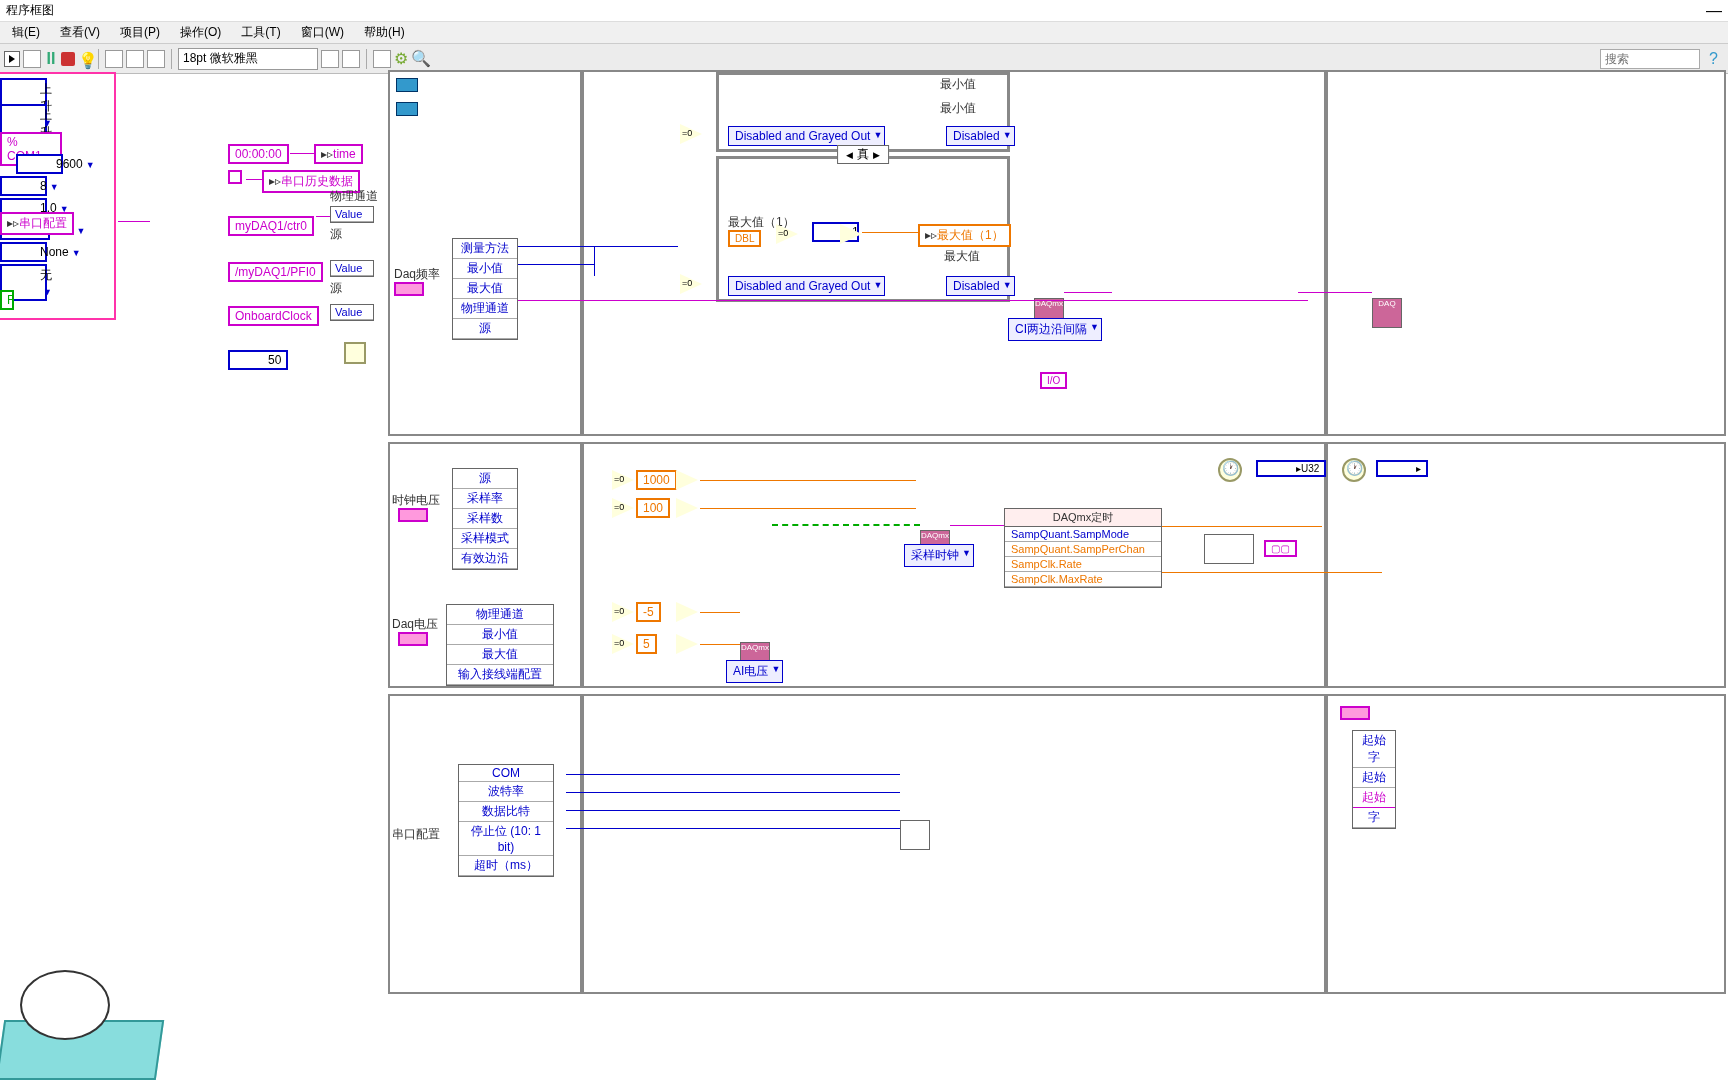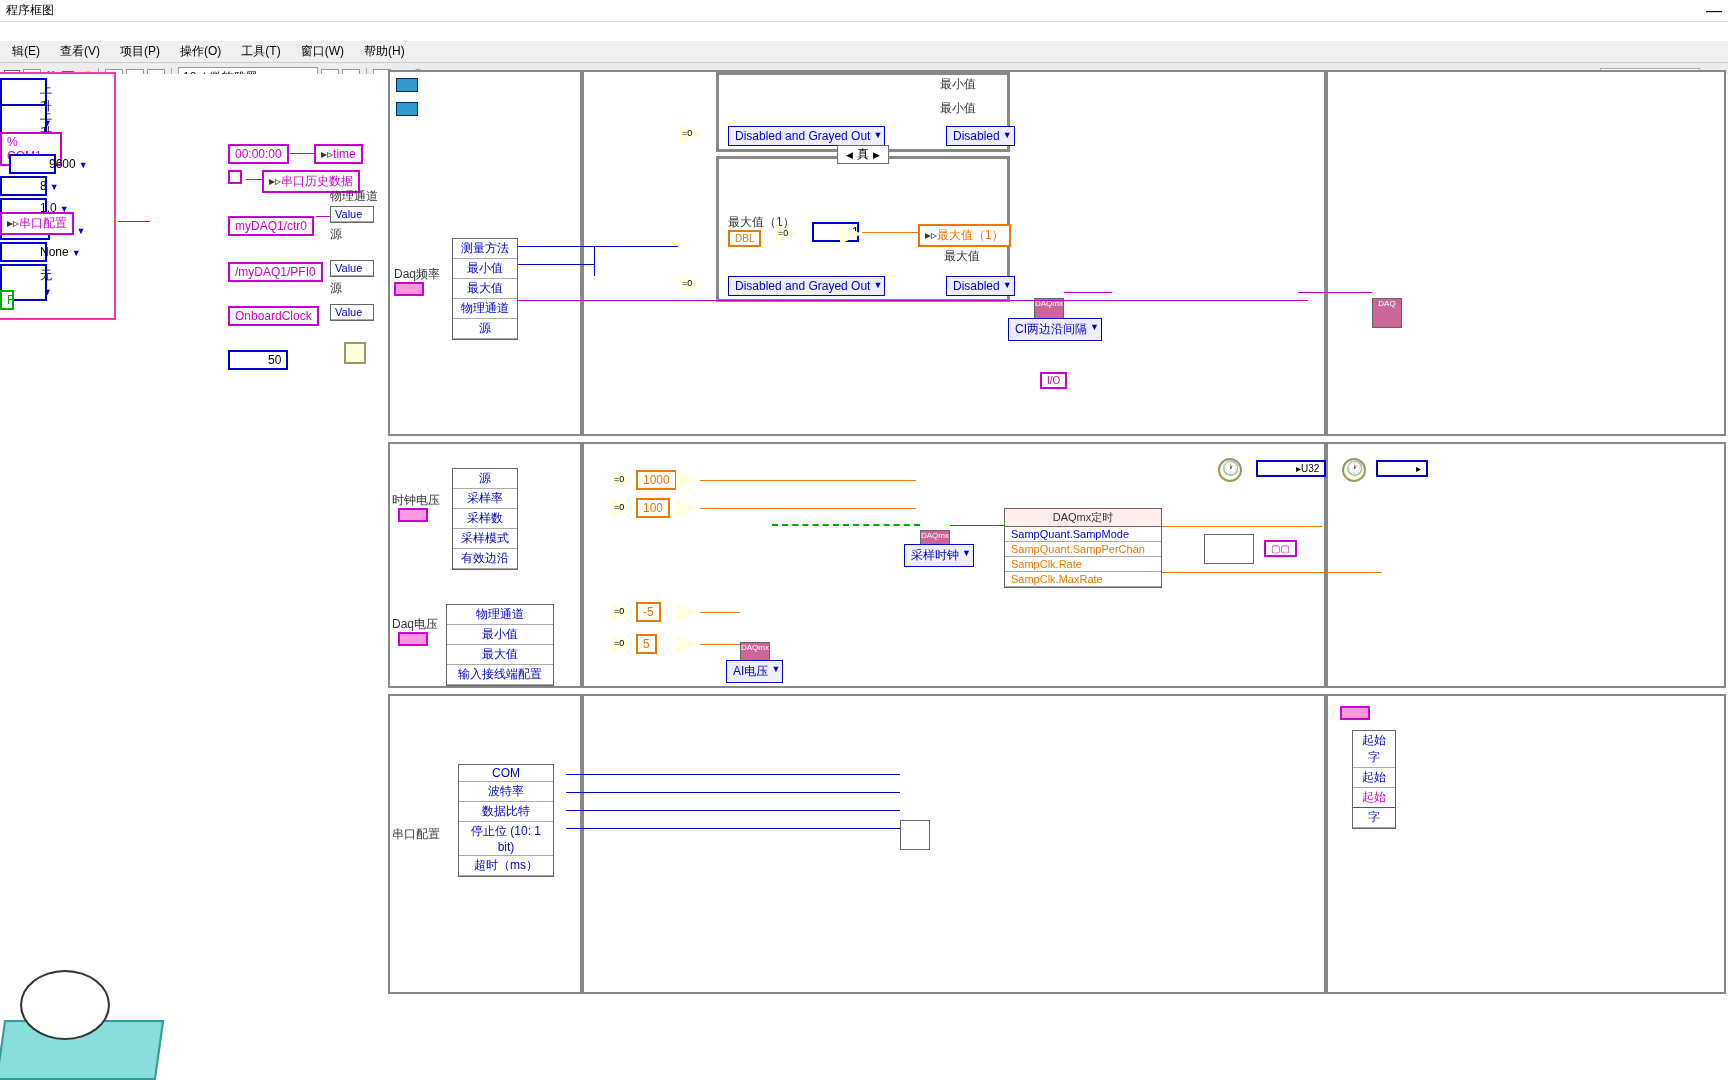--- a/index.html
+++ b/index.html
@@ -3,21 +3,21 @@
 <meta charset="utf-8">
 <style>
 * { margin: 0; padding: 0; box-sizing: border-box; font-family: "Microsoft YaHei", sans-serif; }
 body { background: #fff; width: 1728px; height: 1080px; overflow: hidden; position: relative; }
 
 
 .titlebar { height: 22px; background: #fff; display: flex; align-items: center; padding: 0 6px; font-size: 12px; border-bottom: 1px solid #ddd; }
 .titlebar .min { margin-left: auto; font-size: 16px; }
 
 
-.menubar { height: 22px; background: #f0f0f0; display: flex; align-items: center; padding: 0 2px; font-size: 12px; border-bottom: 1px solid #ccc; margin-top: 19px; }
+.menubar { height: 22px; background: #f0f0f0; display: flex; align-items: center; padding: 0 2px; font-size: 12px; border-bottom: 1px solid #ccc; }
 .menubar span { padding: 0 10px; }
 
 
 .toolbar { height: 30px; background: #ececec; display: flex; align-items: center; padding: 0 4px; gap: 3px; border-bottom: 1px solid #bbb; }
 .tb-btn { width: 18px; height: 18px; background: #fff; border: 1px solid #999; display: inline-block; }
 .tb-run { background: #fff; border: 1px solid #666; width: 16px; height: 16px; position: relative; }
 .tb-run::after { content: ''; position: absolute; left: 4px; top: 3px; border-left: 6px solid #000; border-top: 4px solid transparent; border-bottom: 4px solid transparent; }
 .tb-pause { width: 14px; height: 16px; color: #3a7; font-weight: bold; display: flex; align-items: center; justify-content: center; }
 .tb-stop { width: 14px; height: 14px; background: #c33; border-radius: 2px; }
 .tb-bulb { width: 14px; height: 16px; color: #cc0; }
@@ -132,21 +132,21 @@
   <span>🔍</span>
   <input class="search" placeholder="搜索" style="">
   <span style="margin:0 6px;color:#39c">?</span>
 </div>
 
 <div class="canvas">
 
   <div class="const blue dropdown" style="left:0;top:4px;width:38px">上升</div>
   <div class="const blue dropdown" style="left:0;top:30px;width:38px">上升</div>
   <div class="const magenta dropdown" style="left:0;top:58px;width:62px">% COM1</div>
-  <div class="const blue dropdown" style="left:9px;top:80px;width:42px">9600</div>
+  <div class="const blue dropdown" style="left:16px;top:80px;width:42px">9600</div>
   <div class="const blue dropdown" style="left:0;top:102px;width:22px">8</div>
   <div class="const blue dropdown" style="left:0;top:124px;width:30px">1.0</div>
   <div class="const blue dropdown" style="left:0;top:146px;width:50px">20000</div>
   <div class="const blue dropdown" style="left:0;top:168px;width:44px">None</div>
   <div class="const blue dropdown" style="left:0;top:190px;width:26px">无</div>
   <div class="const" style="left:2;top:216px;width:14px;border-color:#0a0;color:#0a0">F</div>
 
   <div style="position:absolute;left:-4px;top:-2px;width:120px;height:248px;border:2px solid #f3a;"></div>
 
   <div class="const magenta" style="left:150;top:138px">

